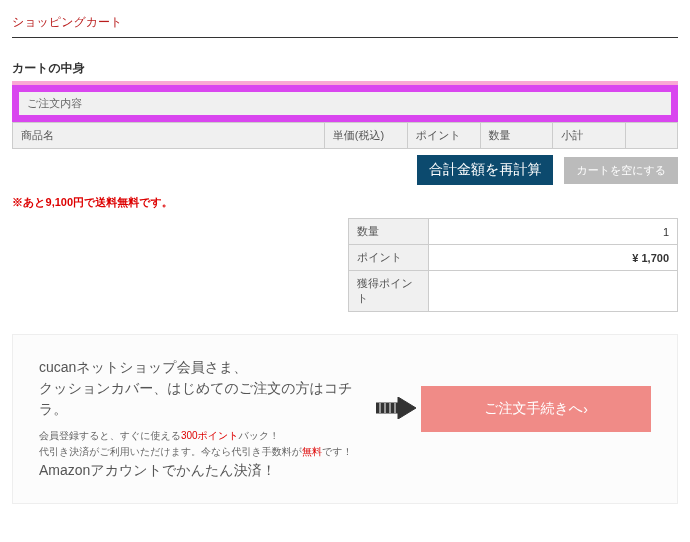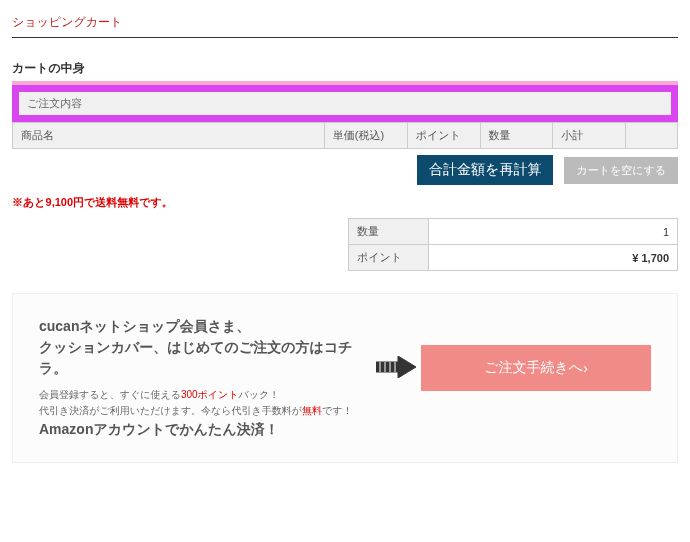--- a/index.html
+++ b/index.html
@@ -20,21 +20,21 @@
 .btn-blue { background: #0c4a6e; color: #fff; border: none; padding: 6px 12px; font-size: 14px; cursor: pointer; }
 .btn-gray { background: #bbb; color: #fff; border: none; padding: 6px 12px; font-size: 11px; cursor: pointer; margin-left: 8px; }
 .free-ship { color: #d00; font-weight: bold; font-size: 11px; margin-top: 10px; }
 table.summary { width: 330px; float: right; border-collapse: collapse; margin-top: 8px; }
 table.summary th { background: #f0f0f0; border: 1px solid #ccc; padding: 5px 8px; text-align: left; font-weight: normal; font-size: 11px; width: 80px; color:#555; }
 table.summary td { border: 1px solid #ccc; padding: 5px 8px; text-align: right; font-size: 11px; }
 .clear { clear: both; }
 .checkout-box { border: 1px solid #eee; background: #fcfcfc; padding: 22px 26px; margin-top: 22px; position: relative; }
 .checkout-row { display: flex; align-items: center; }
 .checkout-left { flex: 1; }
-.checkout-left h3 { font-size: 14px; color: #555; font-weight: bold; line-height: 1.5; }
+.checkout-left h3 { font-size: 14px; color: #555; font-weight: normal; line-height: 1.5; }
 .checkout-left .sub { font-size: 10px; color: #666; margin-top: 8px; line-height: 1.6; }
 .checkout-left .sub .hl { color: #d00; }
 .arrow-col { width: 50px; text-align: center; }
 .arrow-svg { width: 40px; height: 22px; }
 .checkout-right { width: 230px; text-align: center; }
 .btn-pink { background: #f08b87; color: #fff; border: none; width: 100%; padding: 14px 0; font-size: 14px; cursor: pointer; display:flex; align-items:center; justify-content:center; gap:0; }
 .divider { text-align: center; margin: 18px 0; position: relative; color: #888; font-size: 10px; }
 .divider:before, .divider:after { content: ""; position: absolute; top: 50%; width: 42%; border-top: 1px dotted #ccc; }
 .divider:before { left: 0; } .divider:after { right: 0; }
 .right { text-align: right; }
@@ -70,20 +70,24 @@
 <table class="summary">
 <tbody>
       <tr>
         <th>数量</th>
         <td>1</td>
       </tr>
 <tr>
         <th>ポイント</th>
         <td style="font-weight:bold">¥ 1,700</td>
       </tr>
+<tr>
+        <th>獲得ポイント</th>
+        <td></td>
+      </tr>
 </tbody>
   </table>
 <div class="clear"></div>
 
 <div class="checkout-box">
   <div class="checkout-row">
     <div class="checkout-left">
       <h3>
         <span>cucanネットショップ会員さま、</span><br>
         <span>クッションカバー、はじめてのご注文の方はコチラ。</span>

